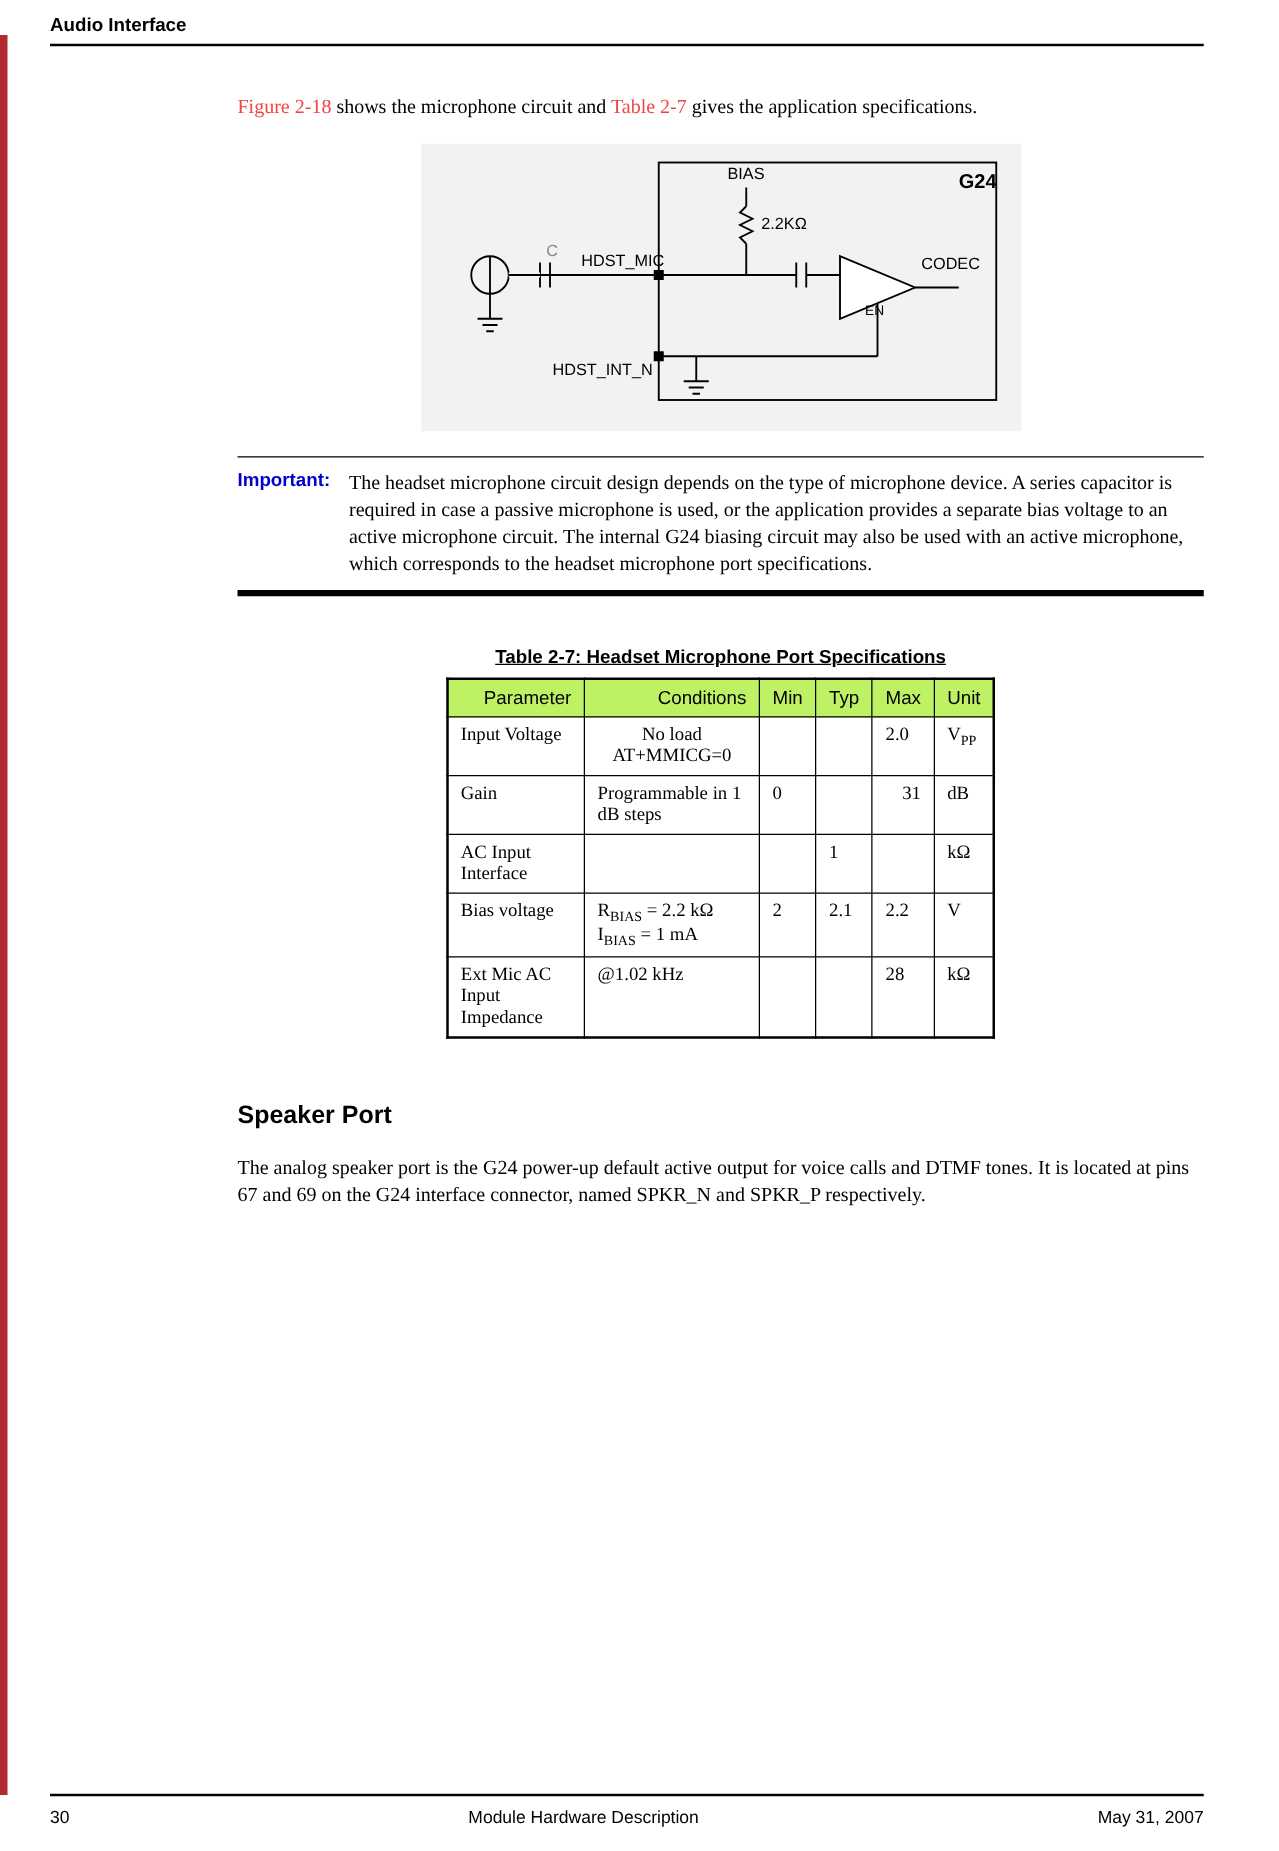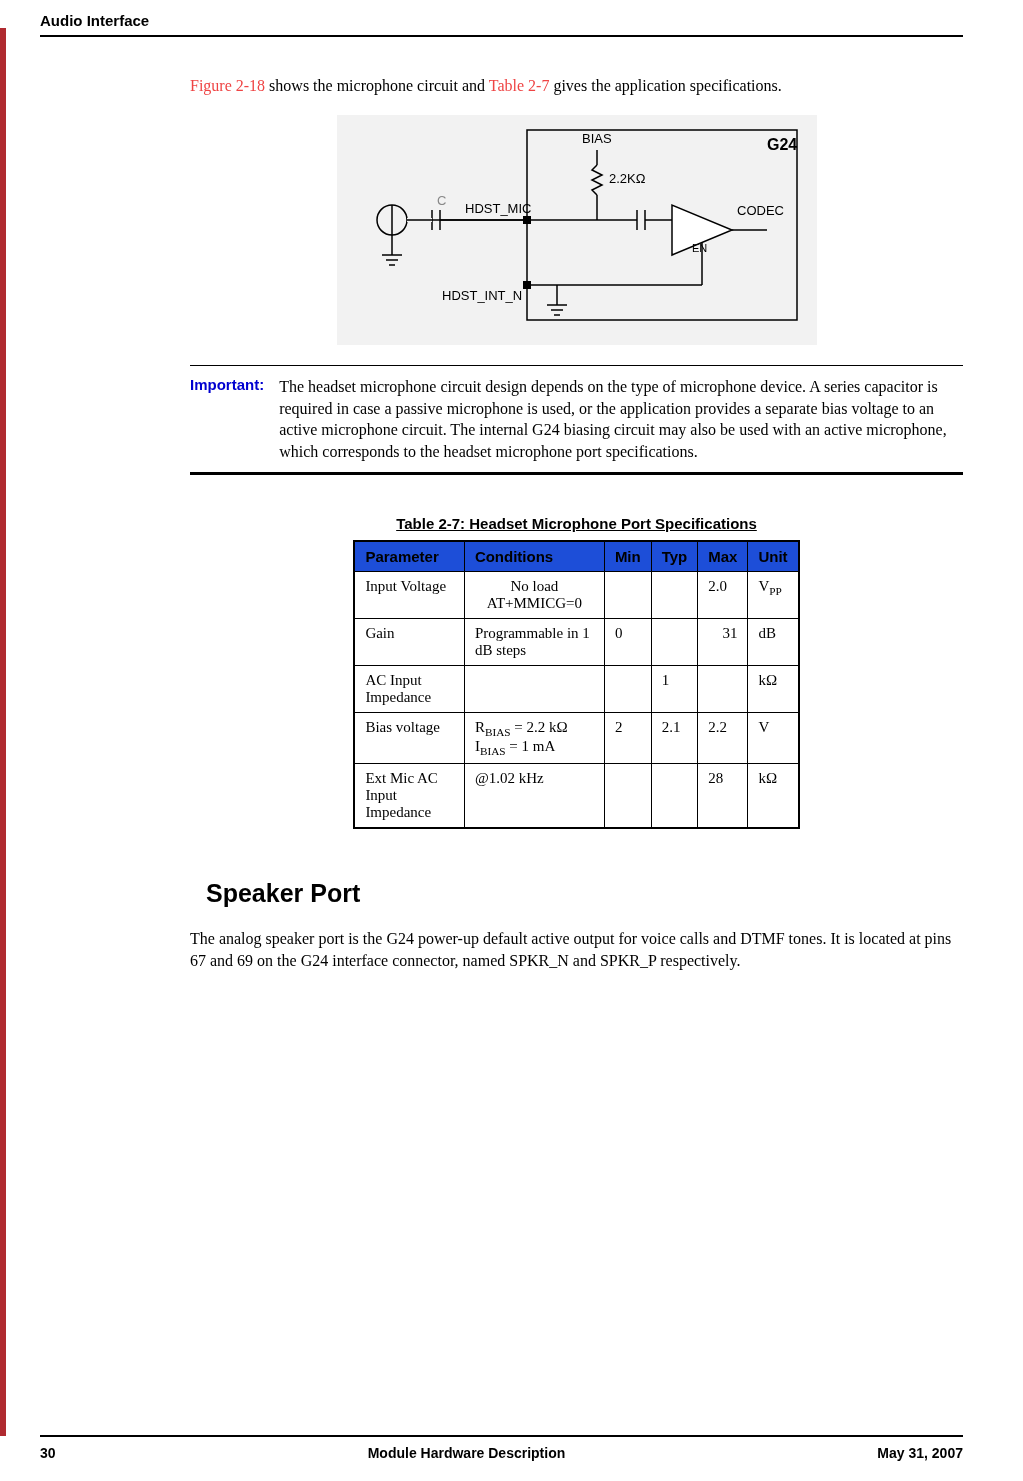--- a/index.html
+++ b/index.html
@@ -49,21 +49,21 @@
   }
   .figure-box svg { width: 100%; height: 100%; }
   .figure-caption {
     font-family: Arial, Helvetica, sans-serif;
     font-weight: bold;
     font-size: 15px;
     margin: 20px 0 40px 0;
   }
   .note-block {
     border-top: 1px solid #000;
-    border-bottom: 3px solid #000000;
+    border-bottom: 5px solid #000000;
     padding: 10px 0;
     display: flex;
     gap: 15px;
     margin-bottom: 40px;
   }
   .note-label {
     font-family: Arial, Helvetica, sans-serif;
     font-weight: bold;
     color: #0000d0;
     flex: 0 0 auto;
@@ -84,44 +84,44 @@
     border: 2px solid #000;
   }
   .spec-table th, .spec-table td {
     border: 1px solid #000;
     padding: 6px 10px;
     font-size: 15px;
     vertical-align: top;
     text-align: left;
   }
   .spec-table th {
-    background: #1d4ed8;
-    font-family: Arial, Helvetica, sans-serif;
-    font-weight: bold;
-    text-align: left;
+    background: #bef264;
+    font-family: Arial, Helvetica, sans-serif;
+    font-weight: normal;
+    text-align: right;
   }
   .spec-table td.num { text-align: left; }
   .section-heading {
     font-family: Arial, Helvetica, sans-serif;
     font-weight: bold;
-    font-size: 25px;
-    margin: 30px 0 20px 16px;
+    font-size: 20px;
+    margin: 30px 0 20px 0;
   }
   .body-para { line-height: 1.35; }
   .footer {
     position: absolute;
     bottom: 20px;
     left: 40px;
     right: 60px;
     border-top: 2px solid #000;
     padding-top: 8px;
     display: flex;
     justify-content: space-between;
     font-family: Arial, Helvetica, sans-serif;
-    font-weight: bold;
+    font-weight: normal;
     font-size: 14px;
   }
   sub { font-size: 0.75em; vertical-align: sub; }
 </style>
 </head>
 <body>
 
 <div class="page">
   <div class="red-bar"></div>
 
@@ -218,21 +218,21 @@
           </tr>
           <tr>
             <td style="max-width: 110px;">Gain</td>
             <td style="max-width: 140px;">Programmable in 1 dB steps</td>
             <td class="num" style="min-width: 35px;">0</td>
             <td class="num" style="min-width: 35px;"></td>
             <td class="num" style="min-width: 35px; text-align: right;">31</td>
             <td>dB</td>
           </tr>
           <tr>
-            <td style="max-width: 110px;">AC Input Impedance</td>
+            <td style="max-width: 110px;">AC Input Interface</td>
             <td style="max-width: 140px;"></td>
             <td class="num" style="min-width: 35px;"></td>
             <td class="num" style="min-width: 35px;">1</td>
             <td class="num" style="min-width: 35px;"></td>
             <td>kΩ</td>
           </tr>
           <tr>
             <td style="max-width: 110px;">Bias voltage</td>
             <td style="max-width: 140px;">R<sub>BIAS</sub> = 2.2 kΩ<br>I<sub>BIAS</sub> = 1 mA</td>
             <td class="num" style="min-width: 35px;">2</td>

